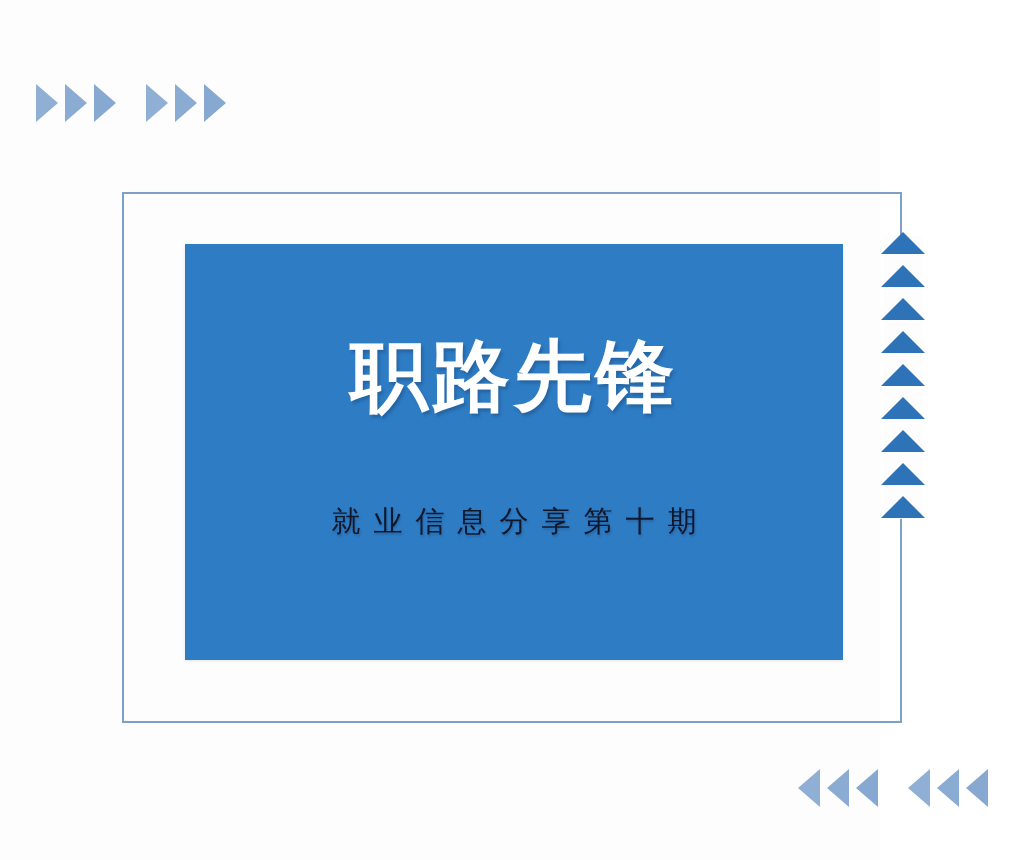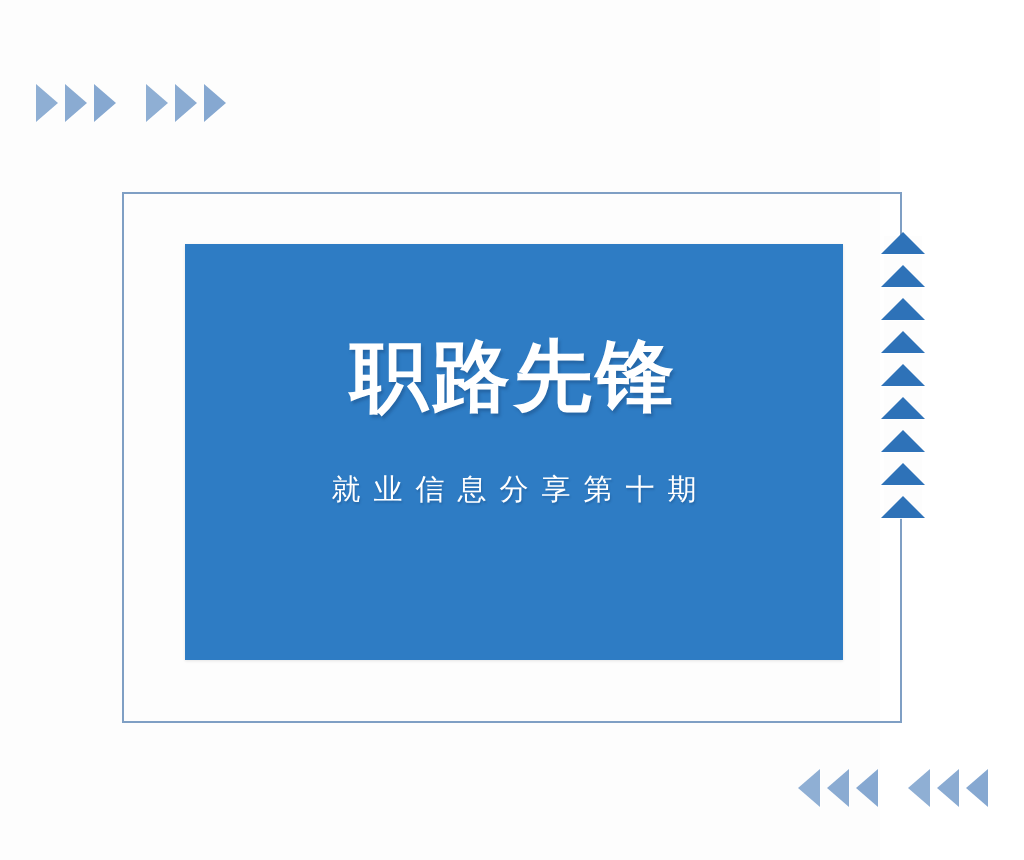--- a/index.html
+++ b/index.html
@@ -93,22 +93,22 @@
     margin-top: 92px;
     color: #ffffff;
     font-size: 78px;
     font-weight: bold;
     letter-spacing: 4px;
     line-height: 1.05;
     text-shadow: 2px 3px 3px rgba(20,60,110,0.35);
     white-space: nowrap;
   }
   .panel-subtitle {
-    margin-top: 52px;
-    color: #ffffff;
+    margin-top: 84px;
+    color: #0f172a;
     font-size: 29px;
     font-weight: normal;
     letter-spacing: 13px;
     text-indent: 13px;
     text-shadow: 1px 2px 2px rgba(20,60,110,0.30);
     white-space: nowrap;
   }
 
   
   .tri-column {

